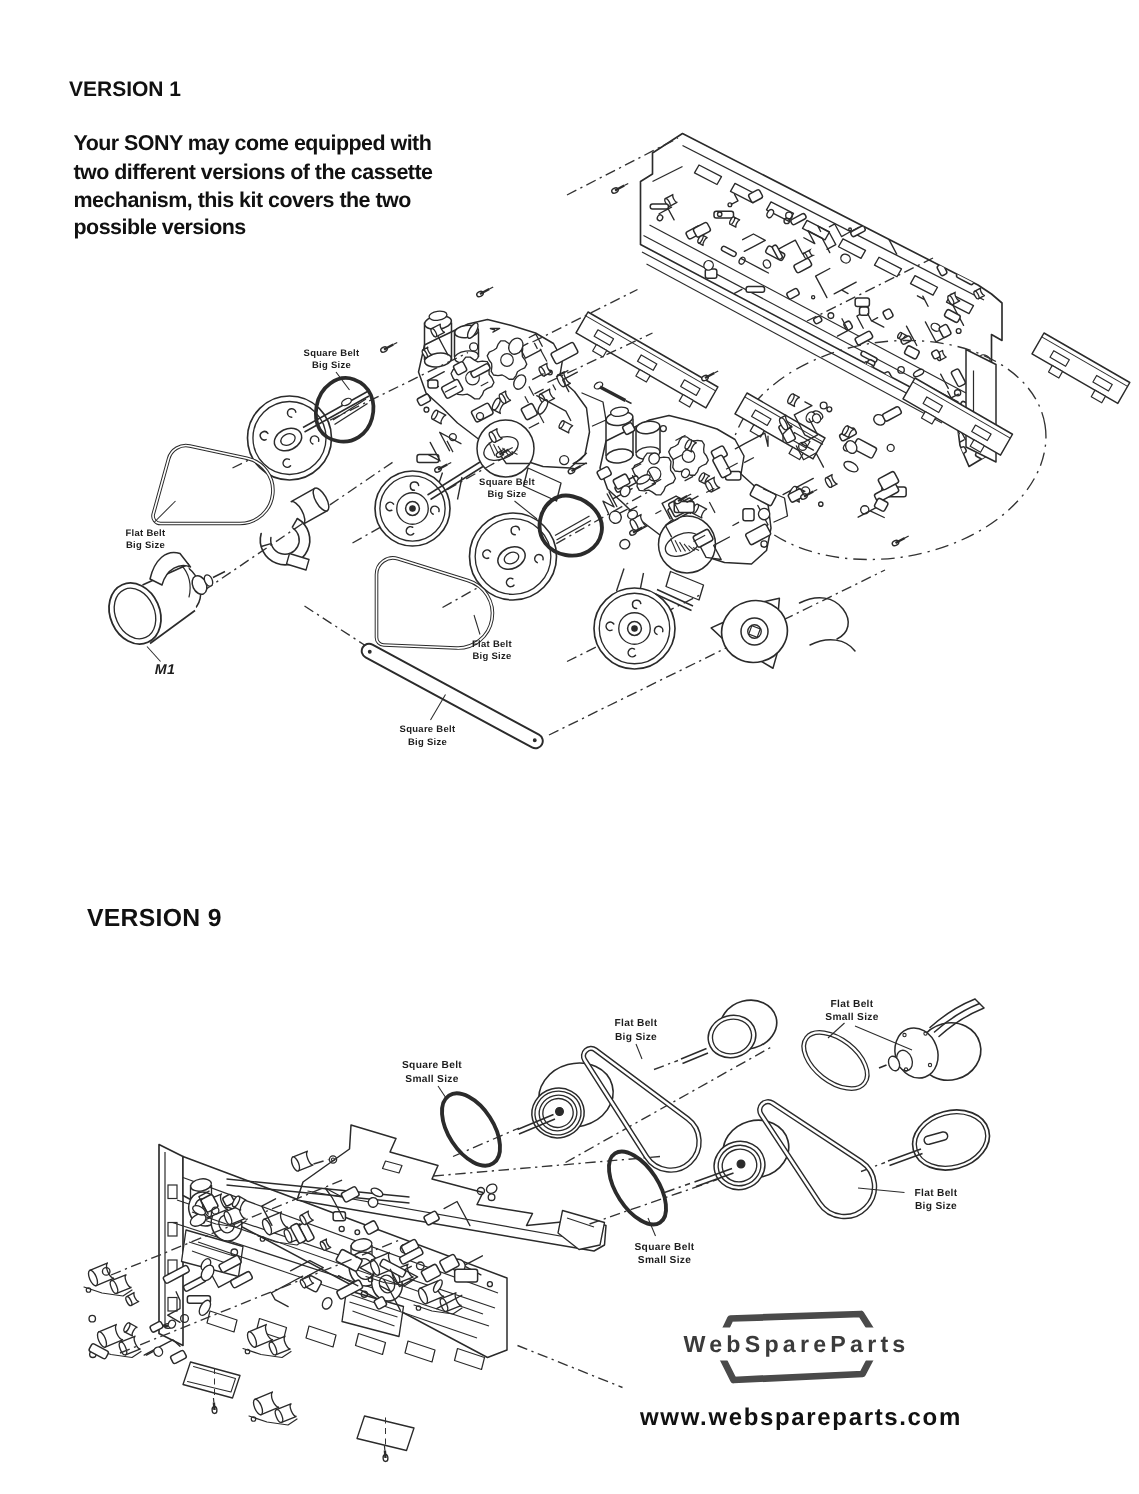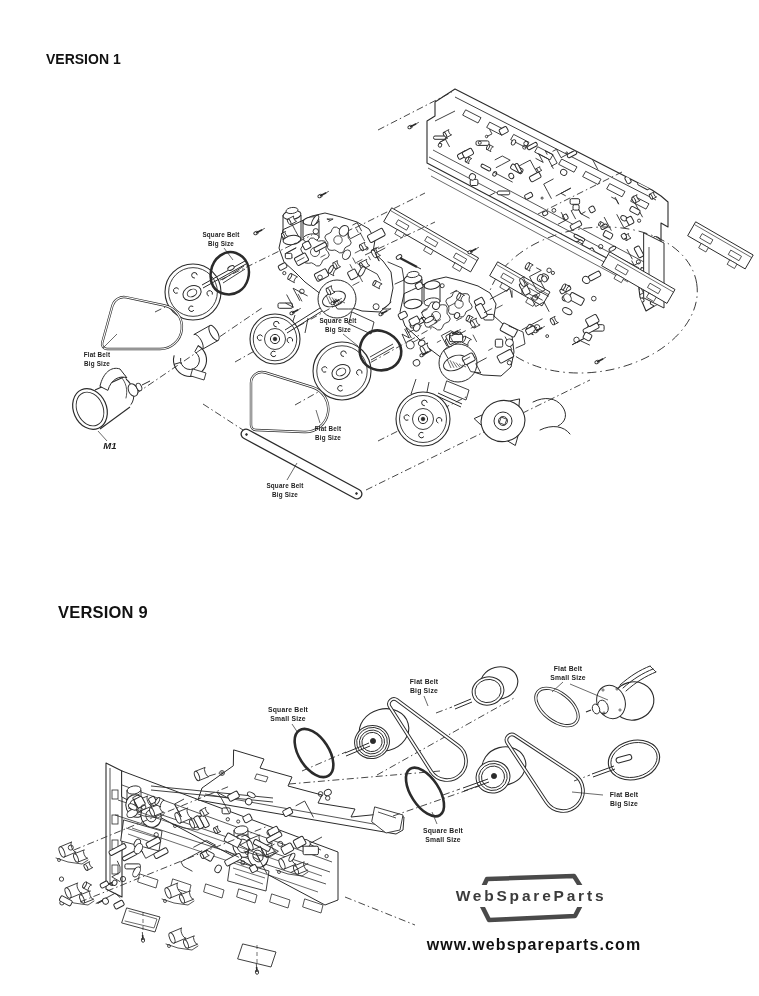--- a/index.html
+++ b/index.html
@@ -4,20 +4,21 @@
 html,body{margin:0;padding:0;background:#ffffff;}
 *{font-family:"Liberation Sans",sans-serif;}
 #page{position:relative;width:759px;height:996px;background:#fff;overflow:hidden;}
 .h1{position:absolute;left:46px;top:51px;font-size:14px;font-weight:bold;color:#111;letter-spacing:0px;}
 .h2{position:absolute;left:58px;top:603px;font-size:16.5px;font-weight:bold;color:#111;letter-spacing:0.2px;}
 .para{position:absolute;left:49px;top:87px;font-size:14.3px;font-weight:bold;color:#111;line-height:18.8px;letter-spacing:-0.35px;}
 </style></head>
 <body>
 <div id="page">
 <div class="h1">VERSION 1</div>
+<div class="para">Your SONY may come equipped with<br>two different versions of the cassette<br>mechanism, this kit covers the two<br>possible versions</div>
 <div class="h2">VERSION 9</div>
 <svg width="759" height="996" viewBox="0 0 759 996" style="position:absolute;left:0;top:0;filter:blur(0.42px)">
 <defs>
         <clipPath id="plateclip">
           <path d="M 427,163 L 427,121 L 435,116 L 435,102 L 455,89 L 652,190 L 661,196 L 668,202 L 668,227 L 661,223 L 661,302 L 646,311 L 640,297 L 637,274 Z"></path>
         </clipPath>
       </defs>
 <path d="M 427.0,163.0 L 427.0,121.0 L 435.0,116.0 L 435.0,102.0 L 455.0,89.0 L 652.0,190.0 L 661.0,196.0 L 668.0,202.0 L 668.0,227.0 L 661.0,223.0 L 661.0,302.0 L 646.0,311.0 L 640.0,297.0 L 637.0,274.0 Z" stroke="#2b2b2b" stroke-width="1.1" fill="#ffffff" stroke-linejoin="round" stroke-linecap="round"></path>
 <line x1="455.0" y1="97.0" x2="656.0" y2="200.0" stroke="#2b2b2b" stroke-width="0.9" stroke-linecap="butt"></line>
 <line x1="435.0" y1="121.0" x2="455.0" y2="111.0" stroke="#2b2b2b" stroke-width="0.9" stroke-linecap="butt"></line>

